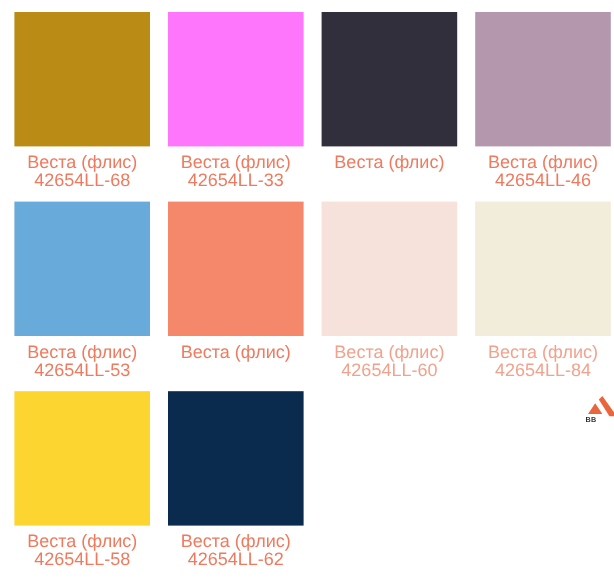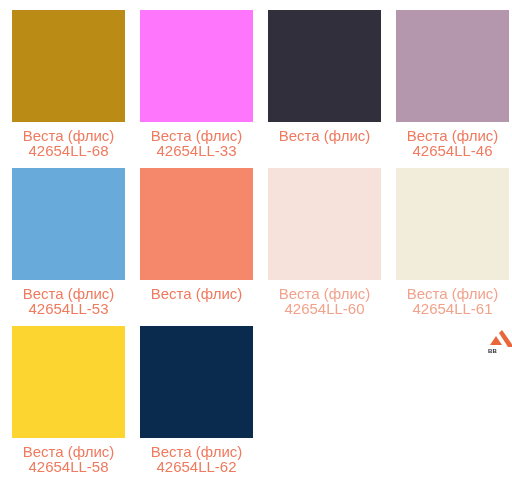--- a/index.html
+++ b/index.html
@@ -138,21 +138,21 @@
       <span class="swatch-chip" style="background: rgb(246, 226, 218);"></span>
       <div class="swatch-caption faded">
         <span class="caption-name">Веста (флис)</span>
         <span class="caption-code">42654LL-60</span>
       </div>
     </div>
     <div class="swatch-card">
       <span class="swatch-chip" style="background: rgb(242, 236, 218);"></span>
       <div class="swatch-caption faded">
         <span class="caption-name">Веста (флис)</span>
-        <span class="caption-code">42654LL-61</span>
+        <span class="caption-code">42654LL-84</span>
       </div>
     </div>
     <div class="swatch-card">
       <span class="swatch-chip" style="background: rgb(252, 213, 48);"></span>
       <div class="swatch-caption">
         <span class="caption-name">Веста (флис)</span>
         <span class="caption-code">42654LL-58</span>
       </div>
     </div>
     <div class="swatch-card">

